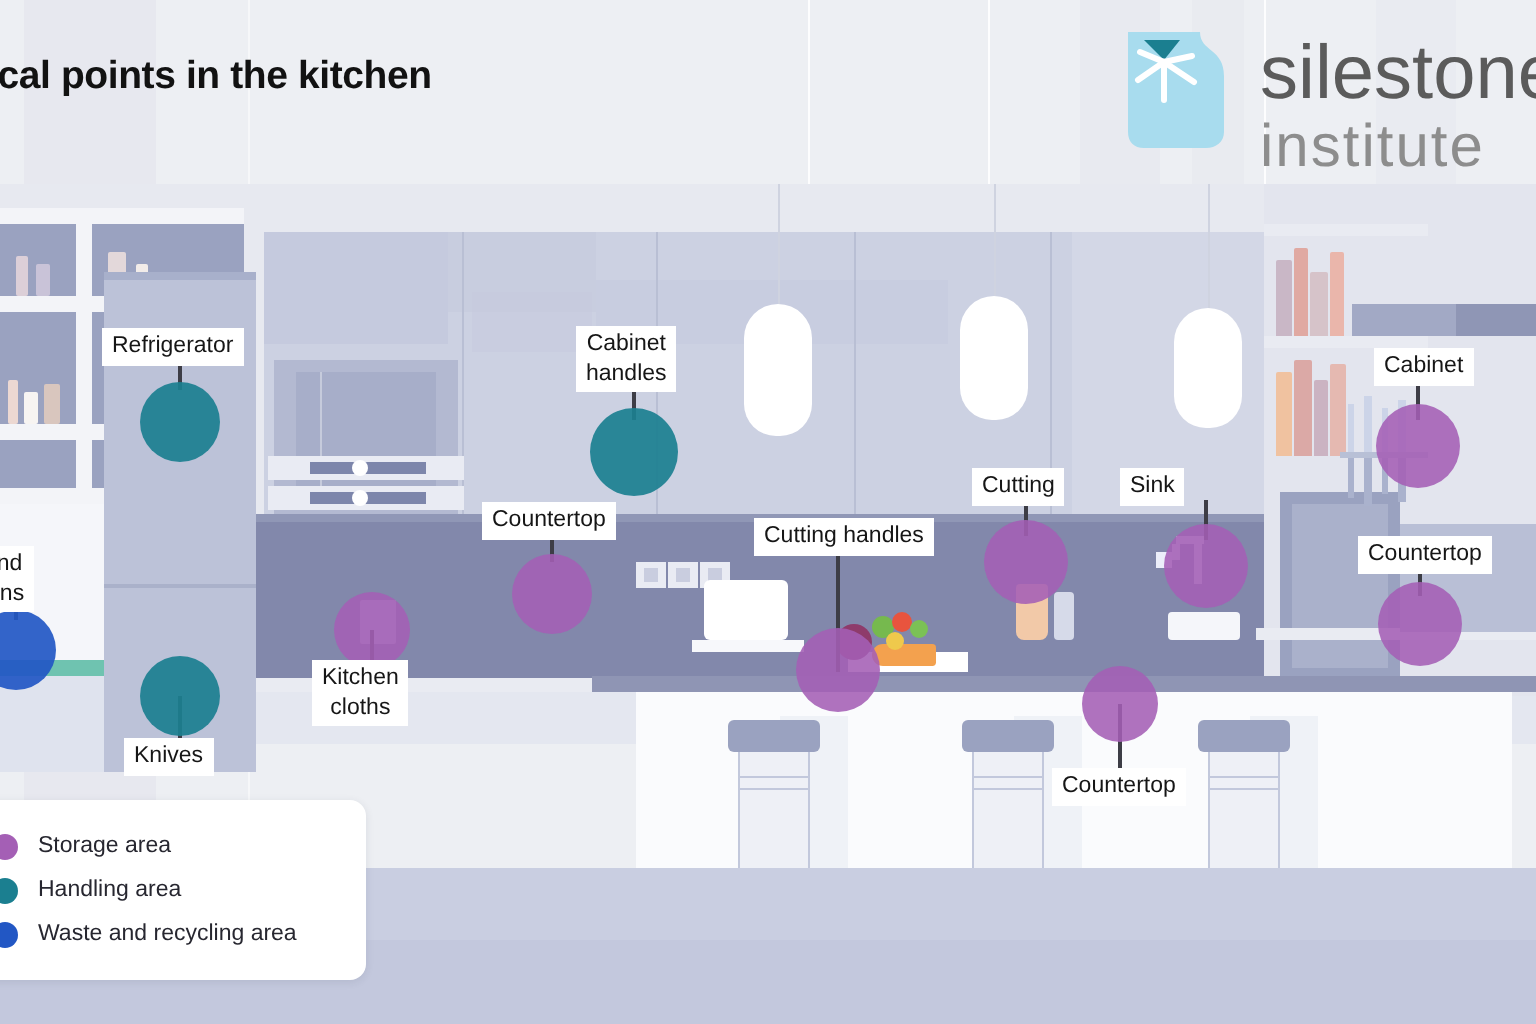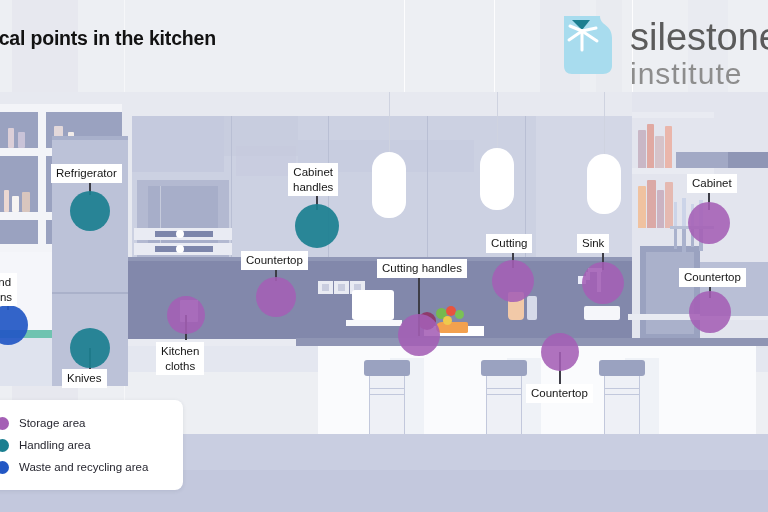--- a/index.html
+++ b/index.html
@@ -330,38 +330,38 @@
       <div class="lbl" style="left: 51px; top: 164px;">Refrigerator</div>
       <div class="leader" style="left: 89.3px; top: 348px; height: 22px;"></div>
       <div class="dot handling" style="left: 70px; top: 328px; width: 40px; height: 40px;"></div>
       <div class="lbl" style="left: 62px; top: 369px;">Knives</div>
       <div class="leader" style="left: 7.3px; top: 295px; height: 15px;"></div>
       <div class="dot waste" style="left: -12px; top: 305px; width: 40px; height: 40px;"></div>
       <div class="lbl" style="left: -30px; top: 273px;">ge and
 ng bins</div>
       <div class="leader" style="left: 185.3px; top: 315px; height: 25px;"></div>
       <div class="dot storage" style="left: 167px; top: 296px; width: 38px; height: 38px;"></div>
-      <div class="lbl" style="left: 156px; top: 342px;">Kitchen
+      <div class="lbl" style="left: 156px; top: 330px;">Kitchen
 cloths</div>
       <div class="leader" style="left: 316.3px; top: 196px; height: 14px;"></div>
       <div class="dot handling" style="left: 295px; top: 204px; width: 44px; height: 44px;"></div>
       <div class="lbl" style="left: 288px; top: 163px;">Cabinet
 handles</div>
       <div class="leader" style="left: 275.3px; top: 267px; height: 14px;"></div>
       <div class="dot storage" style="left: 256px; top: 277px; width: 40px; height: 40px;"></div>
       <div class="lbl" style="left: 241px; top: 251px;">Countertop</div>
       <div class="leader" style="left: 418.3px; top: 274px; height: 62px;"></div>
       <div class="dot storage" style="left: 398px; top: 314px; width: 42px; height: 42px;"></div>
       <div class="lbl" style="left: 377px; top: 259px;">Cutting handles</div>
       <div class="leader" style="left: 512.3px; top: 250px; height: 18px;"></div>
       <div class="dot storage" style="left: 492px; top: 260px; width: 42px; height: 42px;"></div>
       <div class="lbl" style="left: 486px; top: 234px;">Cutting</div>
       <div class="leader" style="left: 602.3px; top: 250px; height: 20px;"></div>
       <div class="dot storage" style="left: 582px; top: 262px; width: 42px; height: 42px;"></div>
-      <div class="lbl" style="left: 577px; top: 234px;">Sink</div>
+      <div class="lbl" style="left: 560px; top: 234px;">Sink</div>
       <div class="leader" style="left: 708.3px; top: 190px; height: 20px;"></div>
       <div class="dot storage" style="left: 688px; top: 202px; width: 42px; height: 42px;"></div>
       <div class="lbl" style="left: 687px; top: 174px;">Cabinet</div>
       <div class="leader" style="left: 709.3px; top: 284px; height: 14px;"></div>
       <div class="dot storage" style="left: 689px; top: 291px; width: 42px; height: 42px;"></div>
       <div class="lbl" style="left: 679px; top: 268px;">Countertop</div>
       <div class="leader" style="left: 559.3px; top: 352px; height: 32px;"></div>
       <div class="dot storage" style="left: 541px; top: 333px; width: 38px; height: 38px;"></div>
       <div class="lbl" style="left: 526px; top: 384px;">Countertop</div>
     </div>

